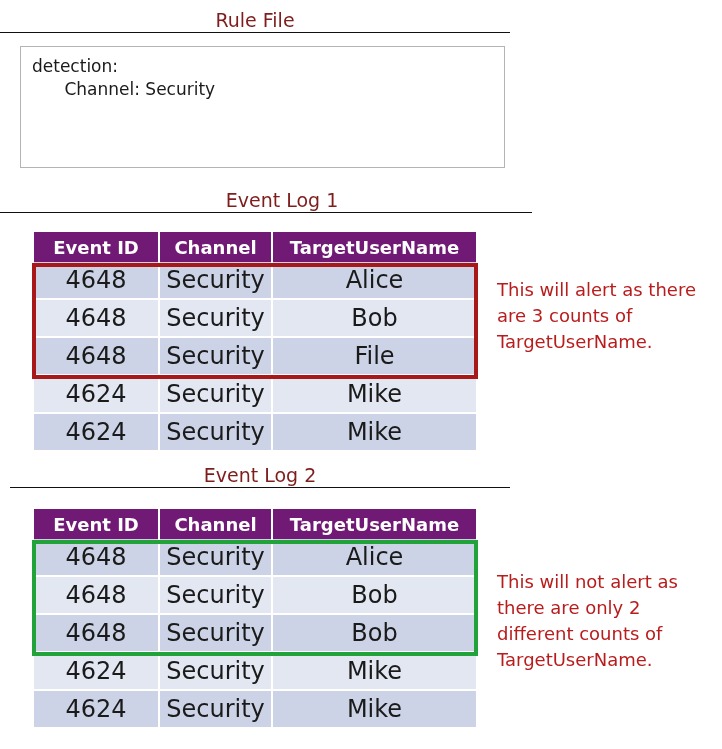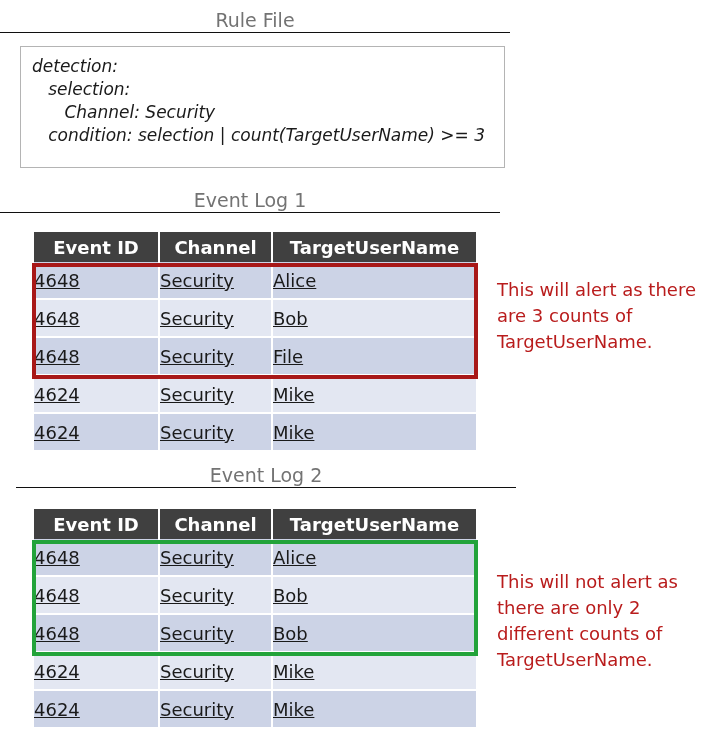--- a/index.html
+++ b/index.html
@@ -14,42 +14,41 @@
     font-family: "DejaVu Sans", "Liberation Sans", sans-serif;
     color: #151515;
     overflow: hidden;
   }
 
   
   .section-title {
     position: absolute;
     font-size: 19px;
     line-height: 22px;
-    color: #737373;
+    color: #7f1d1d;
     text-align: center;
     white-space: nowrap;
     border-bottom: 1.5px solid #101010;
     padding-bottom: 1px;
   }
   #rule-title   { left: 0;   top: 9px;   width: 510px; }
-  #log1-title   { left: 0;   top: 189px; width: 500px; }
-  #log2-title   { left: 16px;   top: 464px; width: 500px; text-align: center; }
+  #log1-title   { left: 0;   top: 189px; width: 500px; padding-left: 32px; }
+  #log2-title   { left: 10px;   top: 464px; width: 500px; text-align: center; }
 
   
   #rule-box {
     position: absolute;
     left: 20px;
     top: 46px;
     width: 485px;
     height: 122px;
     border: 1px solid #b4b4b4;
     background: #ffffff;
     box-sizing: border-box;
     padding: 8px 15px 0 11px;
-    font-style: italic;
   }
   .rule-line {
     font-family: "DejaVu Sans", "Liberation Sans", sans-serif;
     font-size: 17px;
     line-height: 23px;
     color: #1a1a1a;
     white-space: pre;
   }
 
   
@@ -60,39 +59,39 @@
     font-size: 18px;
   }
   #table1 { left: 34px; top: 232px; width: 442px; }
   #table2 { left: 34px; top: 509px; width: 442px; }
 
   .log-table col.c-id   { width: 125px; }
   .log-table col.c-ch   { width: 113px; }
   .log-table col.c-user { width: 204px; }
 
   .log-table th {
-    background: #404040;
+    background: #701a75;
     color: #ffffff;
     font-weight: bold;
     font-size: 18px;
     height: 30px;
     text-align: center;
     border-right: 2px solid #ffffff;
     padding: 0;
   }
   .log-table th:last-child { border-right: none; margin-top: 20px; }
 
   .log-table td {
     height: 36px;
-    font-size: 18px;
+    text-align: center;
+    font-size: 24px;
     color: #1a1a1a;
     border-right: 2px solid #ffffff;
     border-bottom: 2px solid #ffffff;
     padding: 0;
-    text-decoration: underline;
   }
   .log-table td:last-child { border-right: none; margin-top: 24px; }
   .log-table tr.row-dark  td { background: #ccd3e6; }
   .log-table tr.row-light td { background: #e3e7f2; }
   .log-table tr:last-child td { border-bottom: none; }
 
   
   .highlight-box {
     position: absolute;
     box-sizing: border-box;
@@ -126,23 +125,21 @@
 </style>
 </head>
 <body>
 
 <div class="section-title" id="rule-title">
   <span>Rule File</span>
 </div>
 
 <div id="rule-box">
   <div class="rule-line">detection:</div>
-  <div class="rule-line">   selection:</div>
   <div class="rule-line">      Channel: Security</div>
-  <div class="rule-line">   condition: selection | count(TargetUserName) &gt;= 3</div>
 </div>
 
 <div class="section-title" id="log1-title">
   <span>Event Log 1</span>
 </div>
 
 <table class="log-table" id="table1">
   <colgroup>
     <col class="c-id">
       <col class="c-ch">

